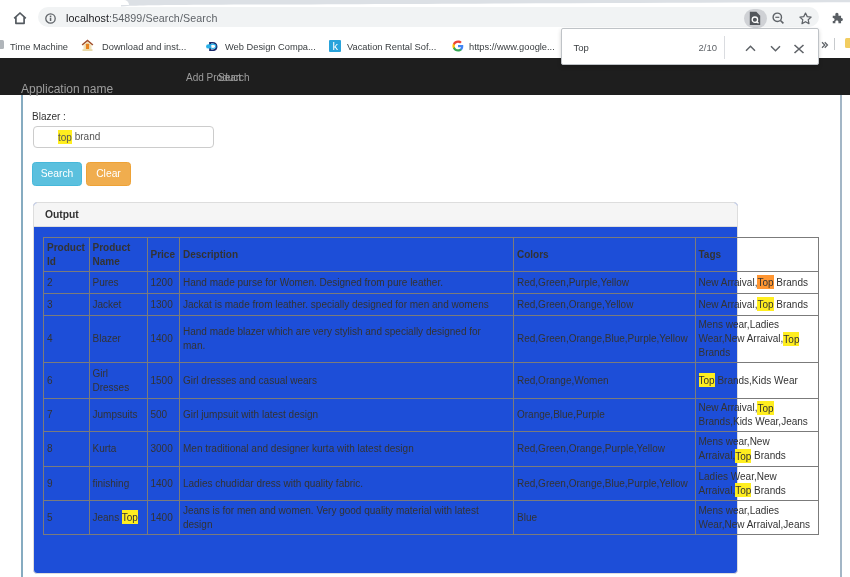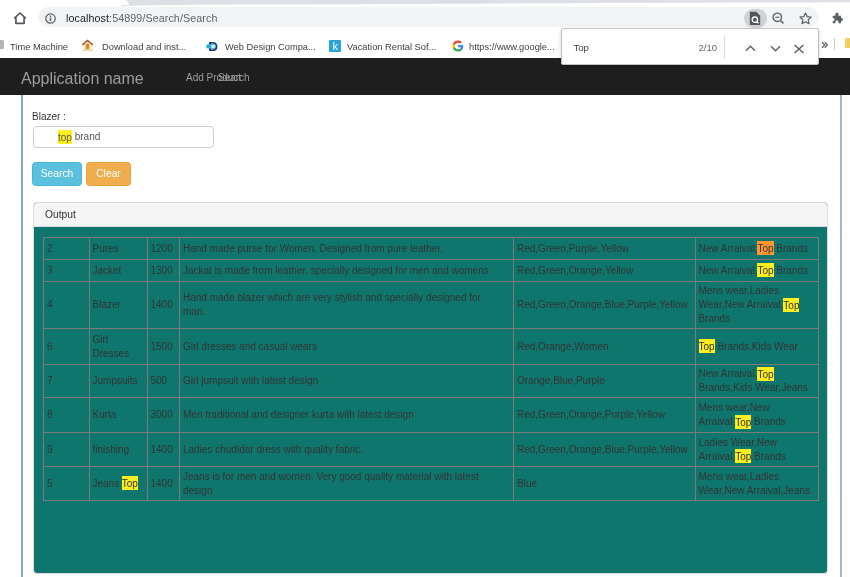--- a/index.html
+++ b/index.html
@@ -19,38 +19,38 @@
   .bktext { top:41.5px; font-size:9.3px; color:#3c4043; white-space:nowrap; }
 
   
   #findbar { left:561px; top:28px; width:258px; height:37px; background:#fff; border:1px solid #bfc3c7; border-radius:2px; box-shadow:0 2px 4px rgba(0,0,0,0.18); z-index:5; }
   #findbar .ftext { position:absolute; left:11.5px; top:13px; font-size:9.5px; color:#3c4043; }
   #findbar .fcount { position:absolute; right:101px; top:12.5px; font-size:9.5px; color:#5f6368; white-space:nowrap;}
   #findbar .fsep { position:absolute; left:162px; top:7px; width:1px; height:23px; background:#dadce0; }
 
   
   #navbar { left:0; top:58px; width:850px; height:37px; background:#1e1e1e; }
-  #brand { left:21px; top:70px; z-index:2; font-size:16px; color:#9d9d9d;text-align:center; }
+  #brand { left:21px; top:82px; z-index:2; font-size:12px; color:#9d9d9d;text-align:center; }
   #nav1 { left:142px; top:72px; z-index:2; font-size:10px; color:#9d9d9d;margin-left:44px; }
   #nav2 { left:218px; top:72px; z-index:2; font-size:10px; color:#9d9d9d; }
 
   
   #vline-l { left:20.5px; top:95px; width:2px; height:482px; background:#86abc0; filter:blur(0.6px); }
   #vline-r { left:839.5px; top:95px; width:2px; height:482px; background:#a3b6c6; filter:blur(0.6px); }
 
   #searchlabel { left:32px; top:111px; font-size:10px; color:#333; }
   #searchinput { left:33px; top:126px; width:181px; height:22px; border:1px solid #ccc; border-radius:4px; background:#fff; font-size:10px; color:#555; line-height:20px; padding-left:24px; }
   .hl-y { background:#ffee1f; padding:1.5px 0; }
   .hl-o { background:#ff9632; padding:1.5px 0; }
 
   .btn { position:absolute; top:162px; height:24px; border-radius:3.5px; color:#fff; font-size:10.3px; text-align:center; line-height:22px; }
   #btn-search { left:32px; width:50px; background:#5bc0de; border:1px solid #46b8da; }
   #btn-clear { left:86px; width:45px; background:#f0ad4e; border:1px solid #eea236; }
 
-  #panel { left:33px; top:202px; width:795px; height:372px; border:1px solid #ddd; border-radius:4px; background:#0f766e; }
+  #panel { left:33px; top:202px; width:705px; height:372px; border:1px solid #ddd; border-radius:4px; background:#1d4ed8;font-weight:bold; }
   #panelhead { position:absolute; left:0; top:0; width:100%; height:24px; background:#f5f5f5; border-bottom:1px solid #ddd; border-radius:3px 3px 0 0; }
   #panelhead span { position:absolute; left:11px; top:6px; font-size:10.3px; color:#333; }
 
   table { position:absolute; left:43px; top:237px; width:775px; border-collapse:collapse; table-layout:fixed; font-size:10px; color:#333; }
   td, th { border:1px solid #7b7b7b; vertical-align:middle; text-align:left; padding:2px 3px; line-height:14px; white-space:nowrap; overflow:hidden; }
   th { font-weight:bold; }
 </style>
 </head>
 <body>
 
@@ -169,20 +169,28 @@
 <table>
   <colgroup>
     <col style="width:45.5px">
       <col style="width:58px">
       <col style="width:32.5px">
       <col style="width:334px">
       <col style="width:181.5px">
       <col style="width:123px">
   </colgroup>
   <tbody>
+      <tr style="height:34px">
+        <th>Product<br>Id</th>
+        <th>Product<br>Name</th>
+        <th>Price</th>
+        <th>Description</th>
+        <th>Colors</th>
+        <th>Tags</th>
+      </tr>
   <tr style="height:22px">
         <td>2</td>
         <td>Pures</td>
         <td>1200</td>
         <td>Hand made purse for Women. Designed from pure leather.</td>
         <td>Red,Green,Purple,Yellow</td>
         <td>New Arraival,<span class="hl-o">Top</span> Brands</td>
       </tr>
   <tr style="height:22px">
         <td>3</td>

